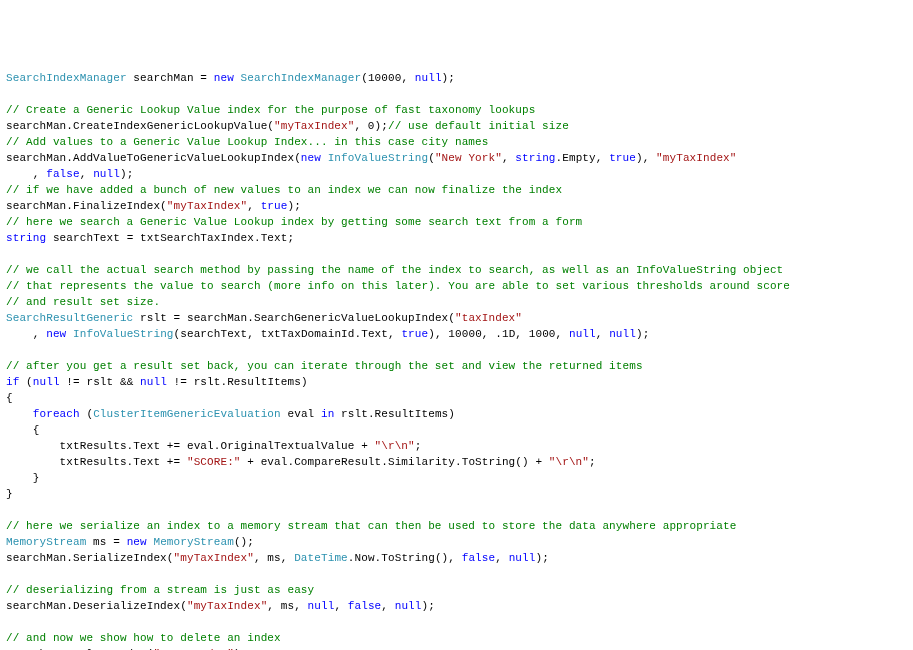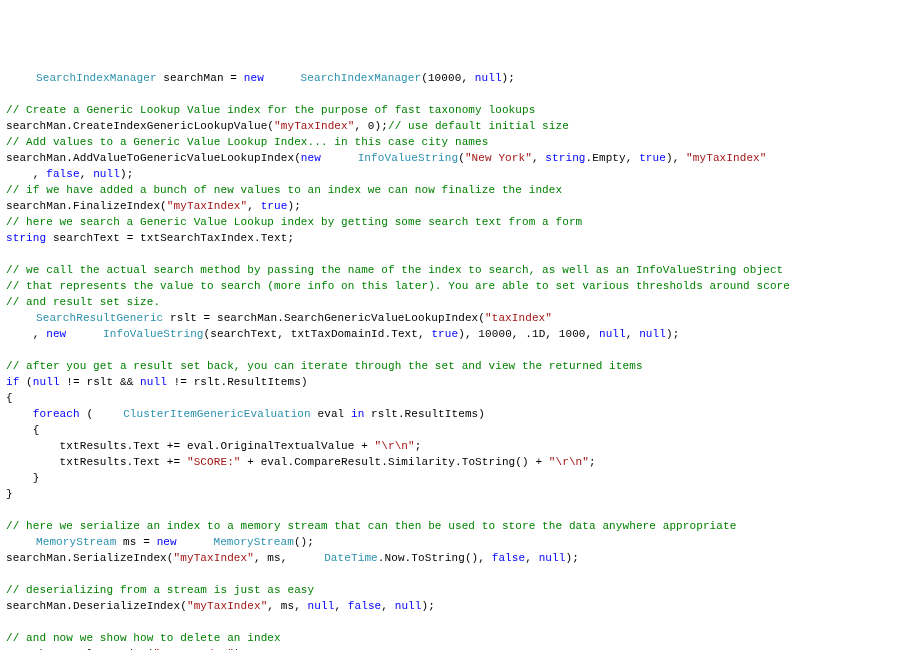--- a/index.html
+++ b/index.html
@@ -6,21 +6,21 @@
     margin: 0;
     padding: 6px;
     background: #ffffff;
     font-family: Consolas, 'Courier New', monospace;
     font-size: 11px;
     line-height: 16px;
     color: #000000;
     white-space: pre;
     letter-spacing: 0.1px;
   }
-  .tk-type    { color: #2b91af; margin-left: 30px; }
+  .tk-type    { color: #2b91af; }
   .tk-keyword { color: #0000ff; text-align: center; }
   .tk-comment { color: #008000; }
   .tk-string  { color: #a31515; }
   .tk-text    { color: #000000; }
   .line { display: block; }
 </style>
 </head>
 <body>
 
 

